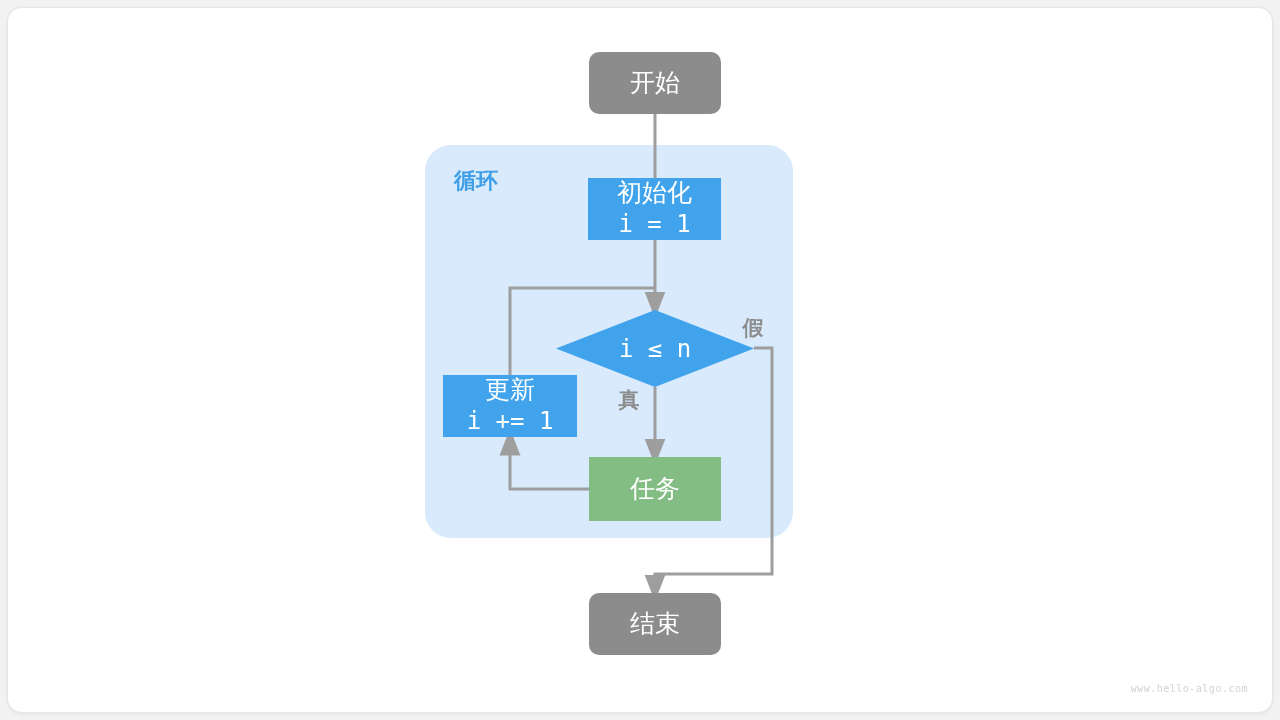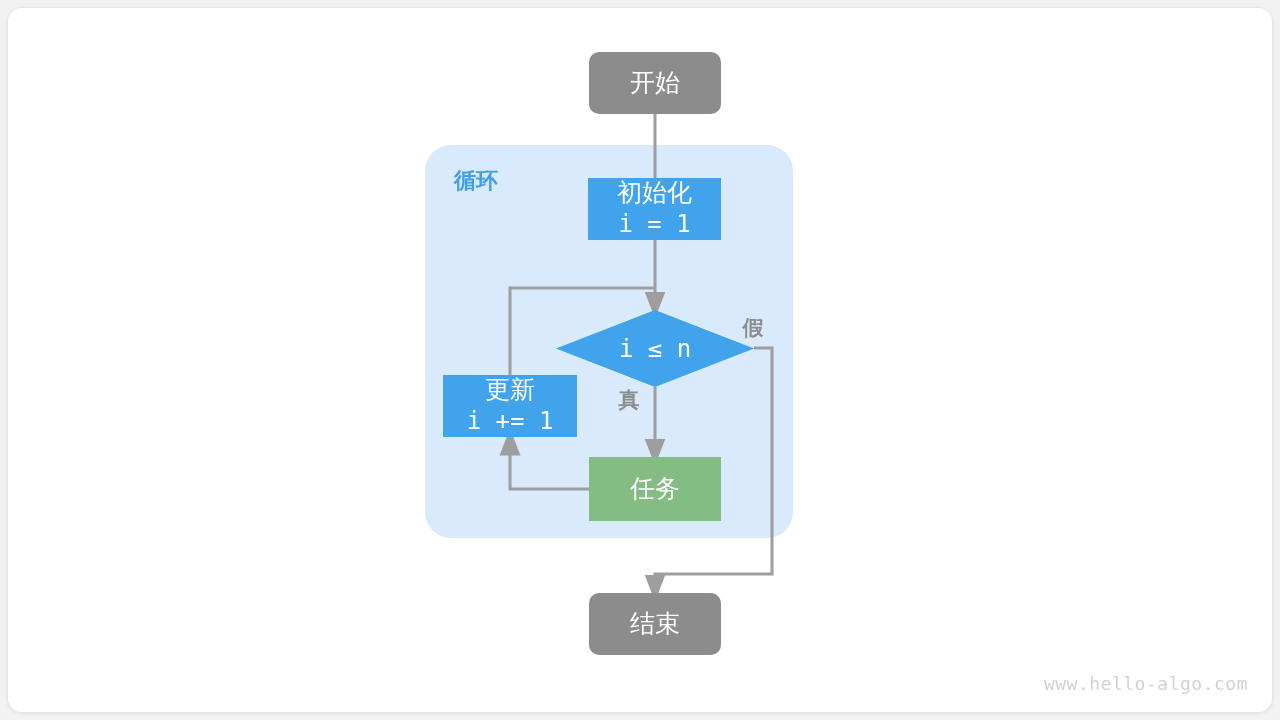--- a/index.html
+++ b/index.html
@@ -66,21 +66,21 @@
   .edge-line {
     stroke: #9e9e9e;
     stroke-width: 3;
     fill: none;
   }
   .watermark {
     position: absolute;
     right: 24px;
     bottom: 18px;
     font-family: "DejaVu Sans Mono", monospace;
-    font-size: 18px;
+    font-size: 10px;
     color: #d2d2d2;
     letter-spacing: 0.5px;
     white-space: nowrap;
   }
 </style>
 </head>
 <body>
 
 <div id="page">
   <div id="card">

